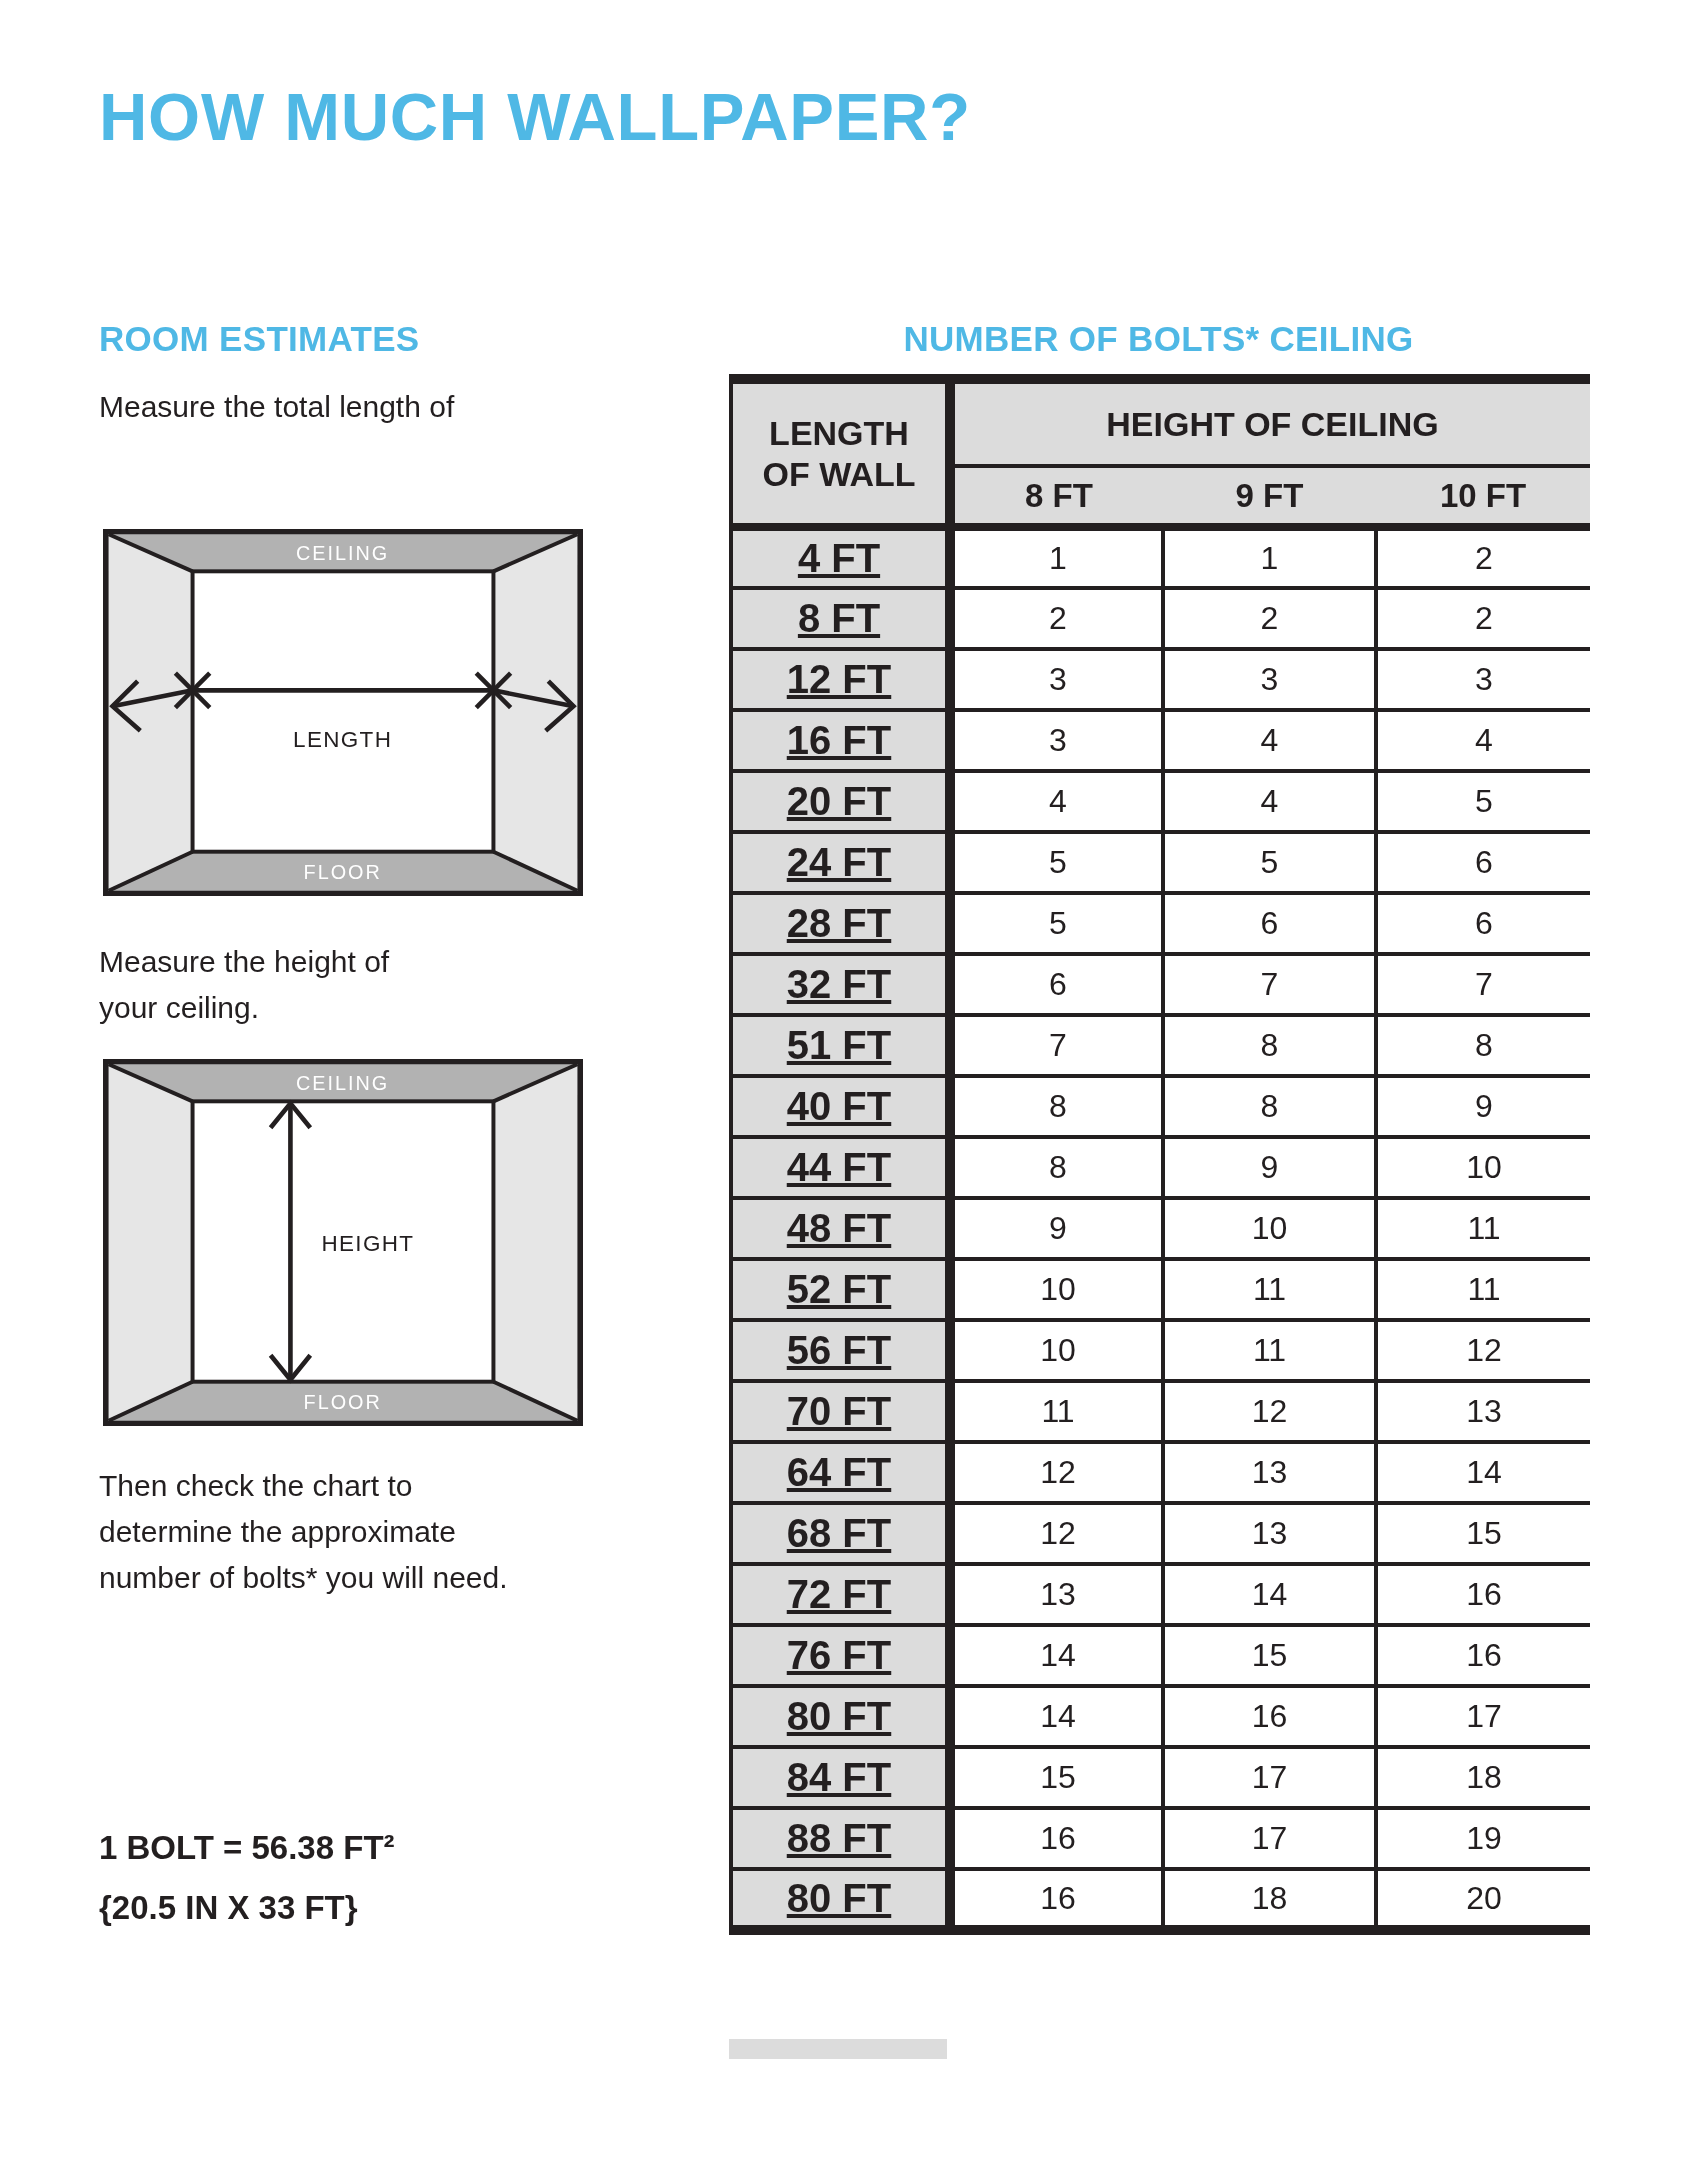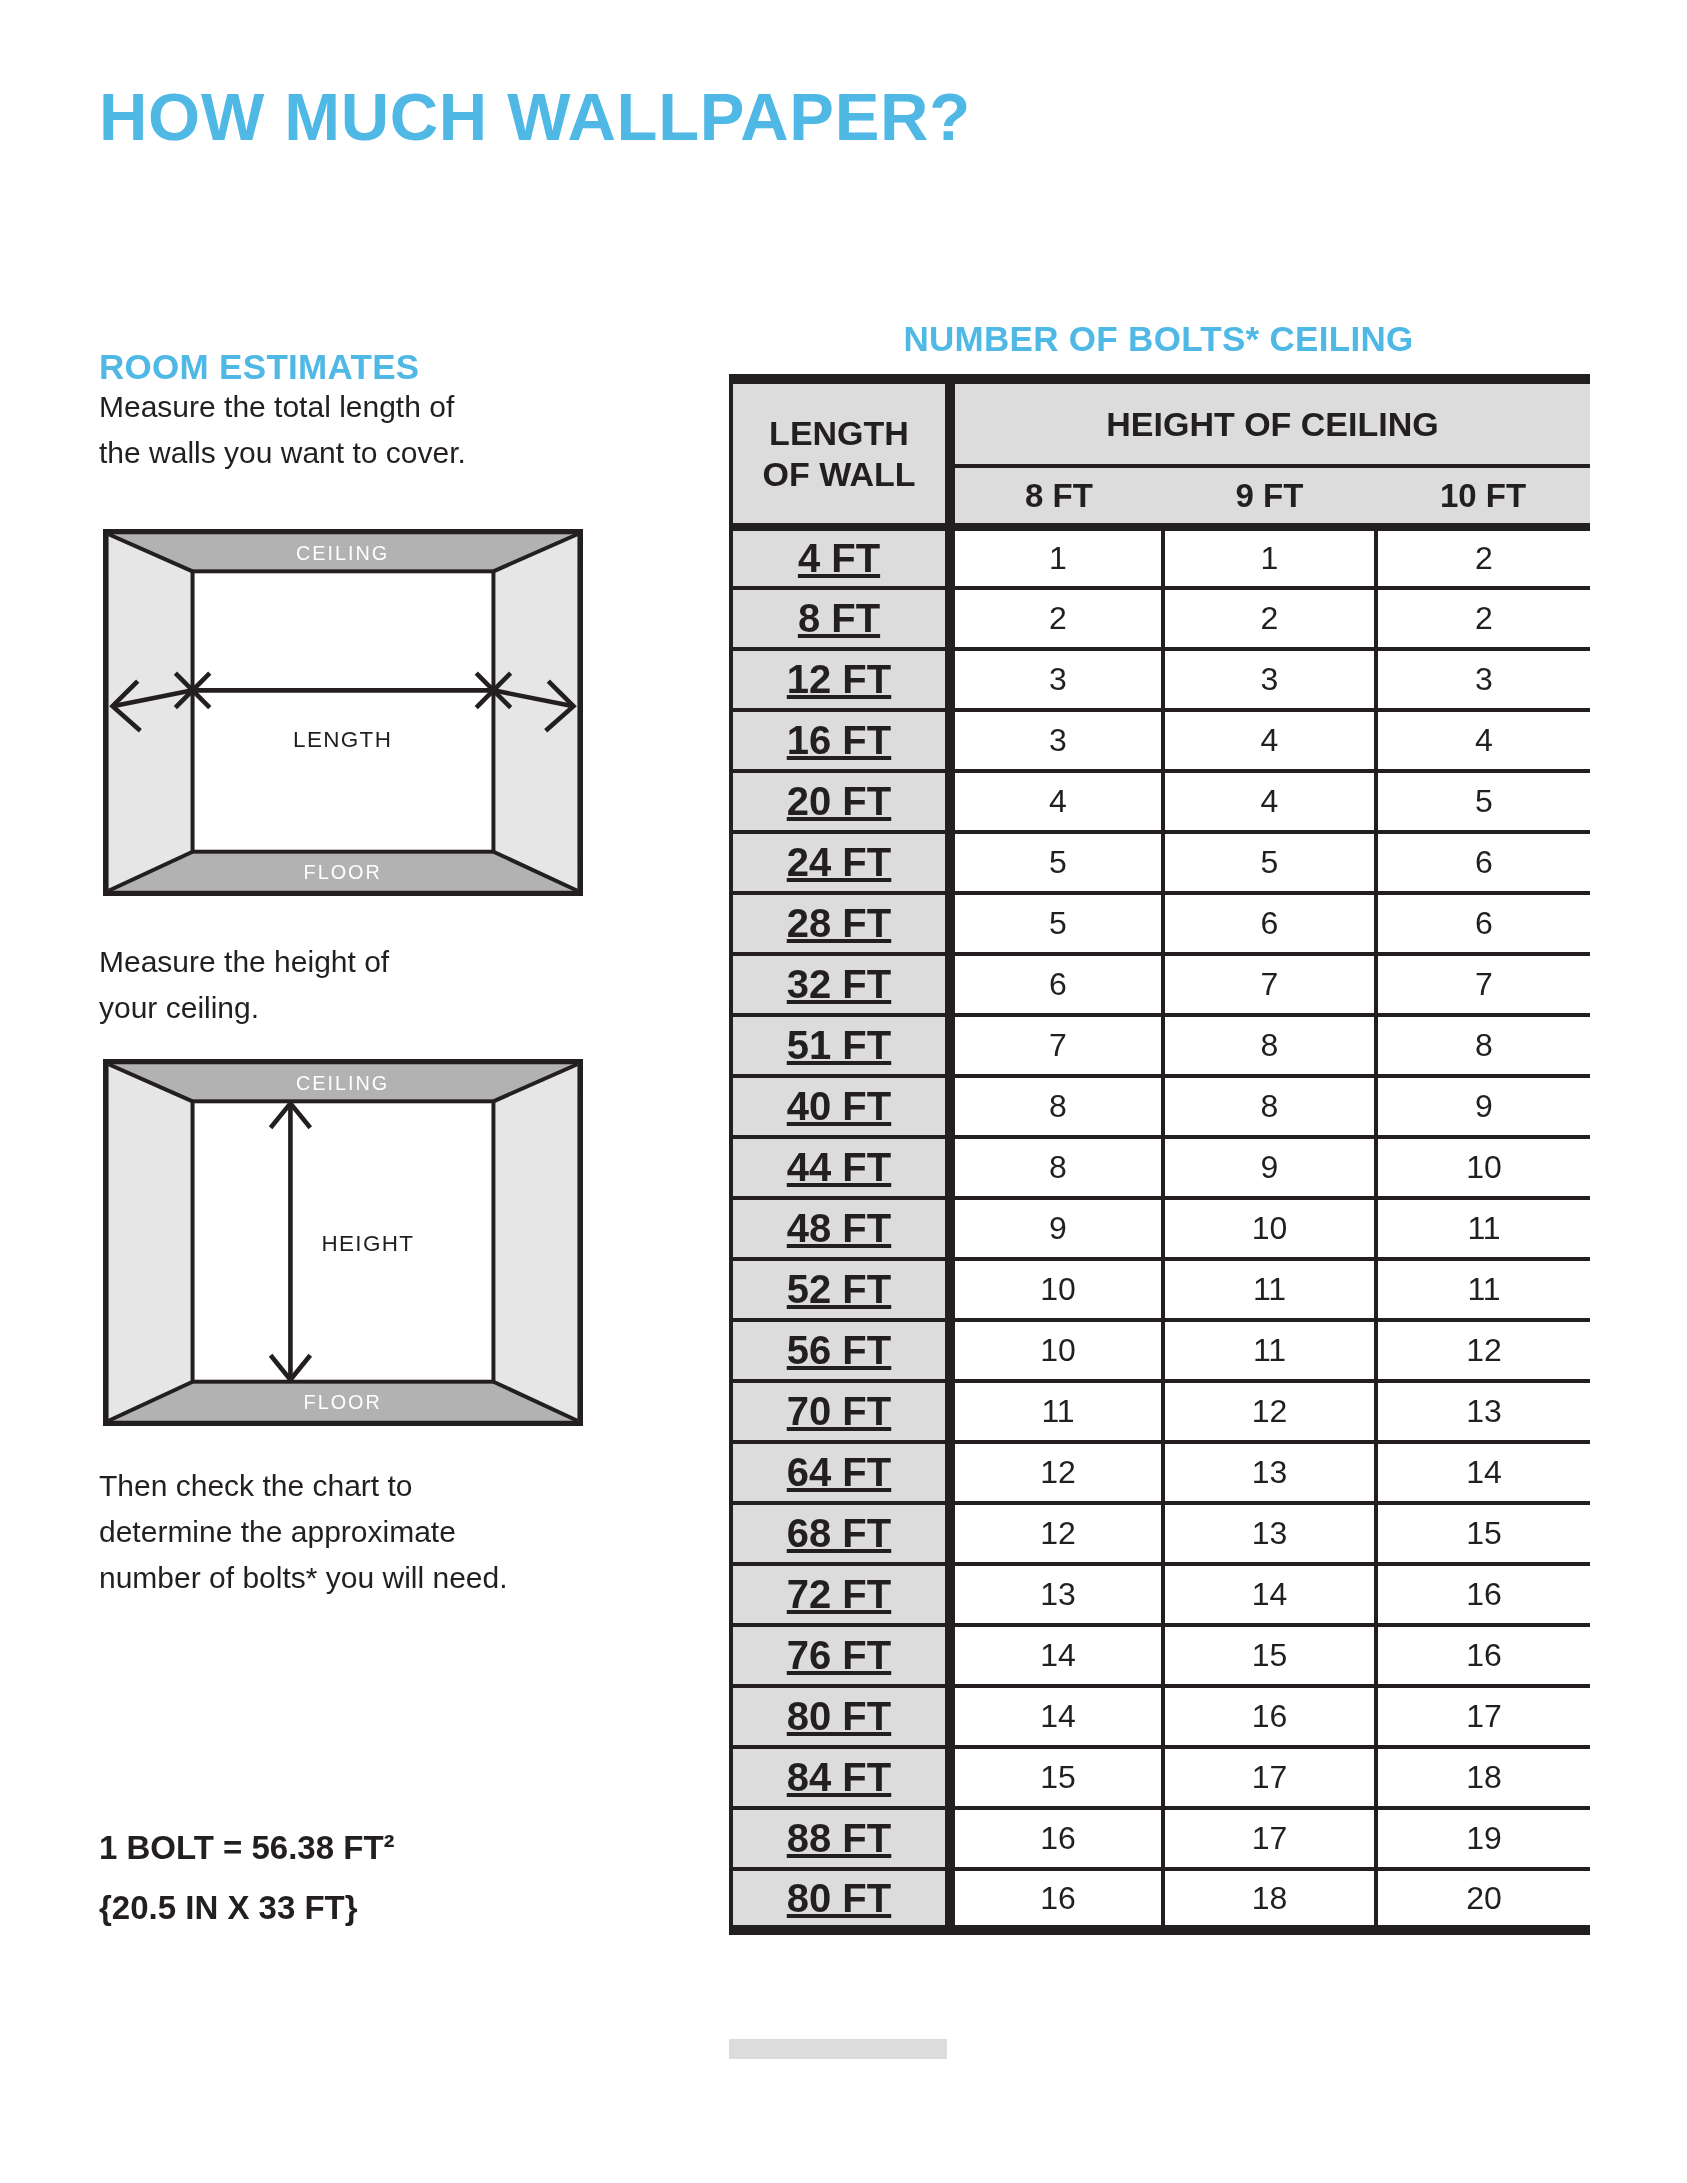--- a/index.html
+++ b/index.html
@@ -15,21 +15,21 @@
   #page{position:relative;width:1687px;height:2183px;background:#ffffff;overflow:hidden;}
 
   
   #page-title{
     position:absolute;left:99px;top:78px;
     font-size:67px;font-weight:bold;color:var(--blue);letter-spacing:0.7px;white-space:nowrap;text-align:right;
   }
   .section-heading{
     position:absolute;font-size:35px;font-weight:bold;color:var(--blue);letter-spacing:0.3px;white-space:nowrap;
   }
-  #room-estimates-heading{left:99px;top:319px;margin-top:28px;}
+  #room-estimates-heading{left:99px;top:319px;}
   #table-heading{left:729px;top:319px;width:859px;text-align:center;}
   .body-text{
     position:absolute;left:99px;font-size:30px;line-height:46px;color:var(--ink);white-space:nowrap;
   }
   #para1{top:384px;}
   #para2{top:939px;}
   #para3{top:1463px;}
   #footnote{top:1694px;font-weight:bold;font-size:33px;line-height:50px;}
   #footnote .indent{padding-left:26.5px;}
   #bolt-spec{top:1818px;font-weight:bold;font-size:33px;line-height:60px;}
@@ -79,21 +79,20 @@
 <body>
 
 <div id="page">
 
   <h1 id="page-title">HOW MUCH WALLPAPER?</h1>
 
   <h2 id="room-estimates-heading" class="section-heading">ROOM ESTIMATES</h2>
 
   <div id="para1" class="body-text">
     <div>Measure the total length of</div>
-    <div>the walls you want to cover.</div>
   </div>
 
   <svg id="diagram1" class="room-diagram" viewBox="0 0 725 555">
     <rect x="5" y="5" width="715" height="545" fill="#ffffff" stroke="#231f20" stroke-width="11"></rect>
     <polygon points="8,8 717,8 590,64 135,64" fill="#b2b2b2"></polygon>
     <polygon points="8,547 717,547 590,488 135,488" fill="#b2b2b2"></polygon>
     <polygon points="8,8 135,64 135,488 8,547" fill="#e6e6e6"></polygon>
     <polygon points="717,8 590,64 590,488 717,547" fill="#e6e6e6"></polygon>
     <g stroke="#231f20" stroke-width="6" fill="none">
       <line x1="8" y1="8" x2="135" y2="64"></line>

